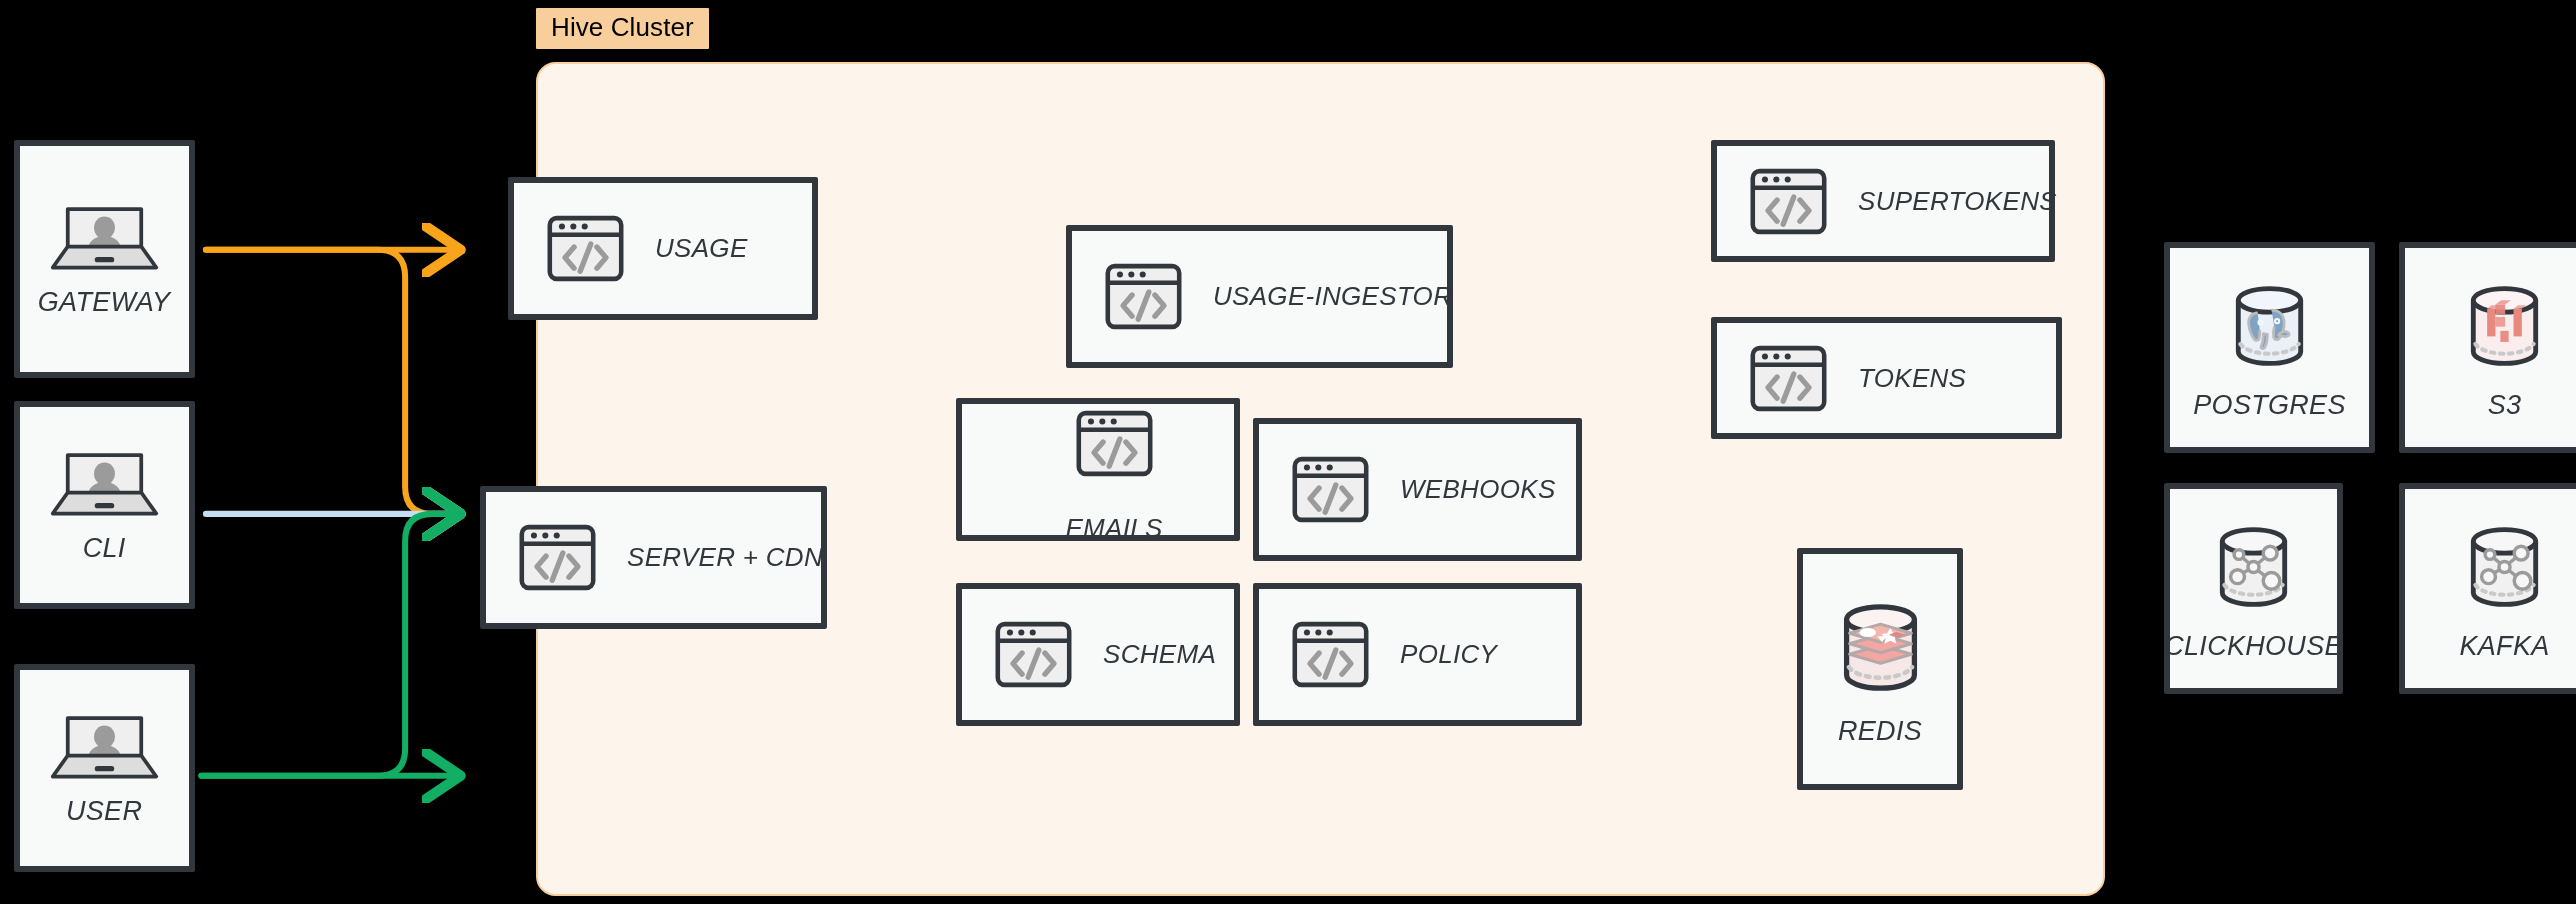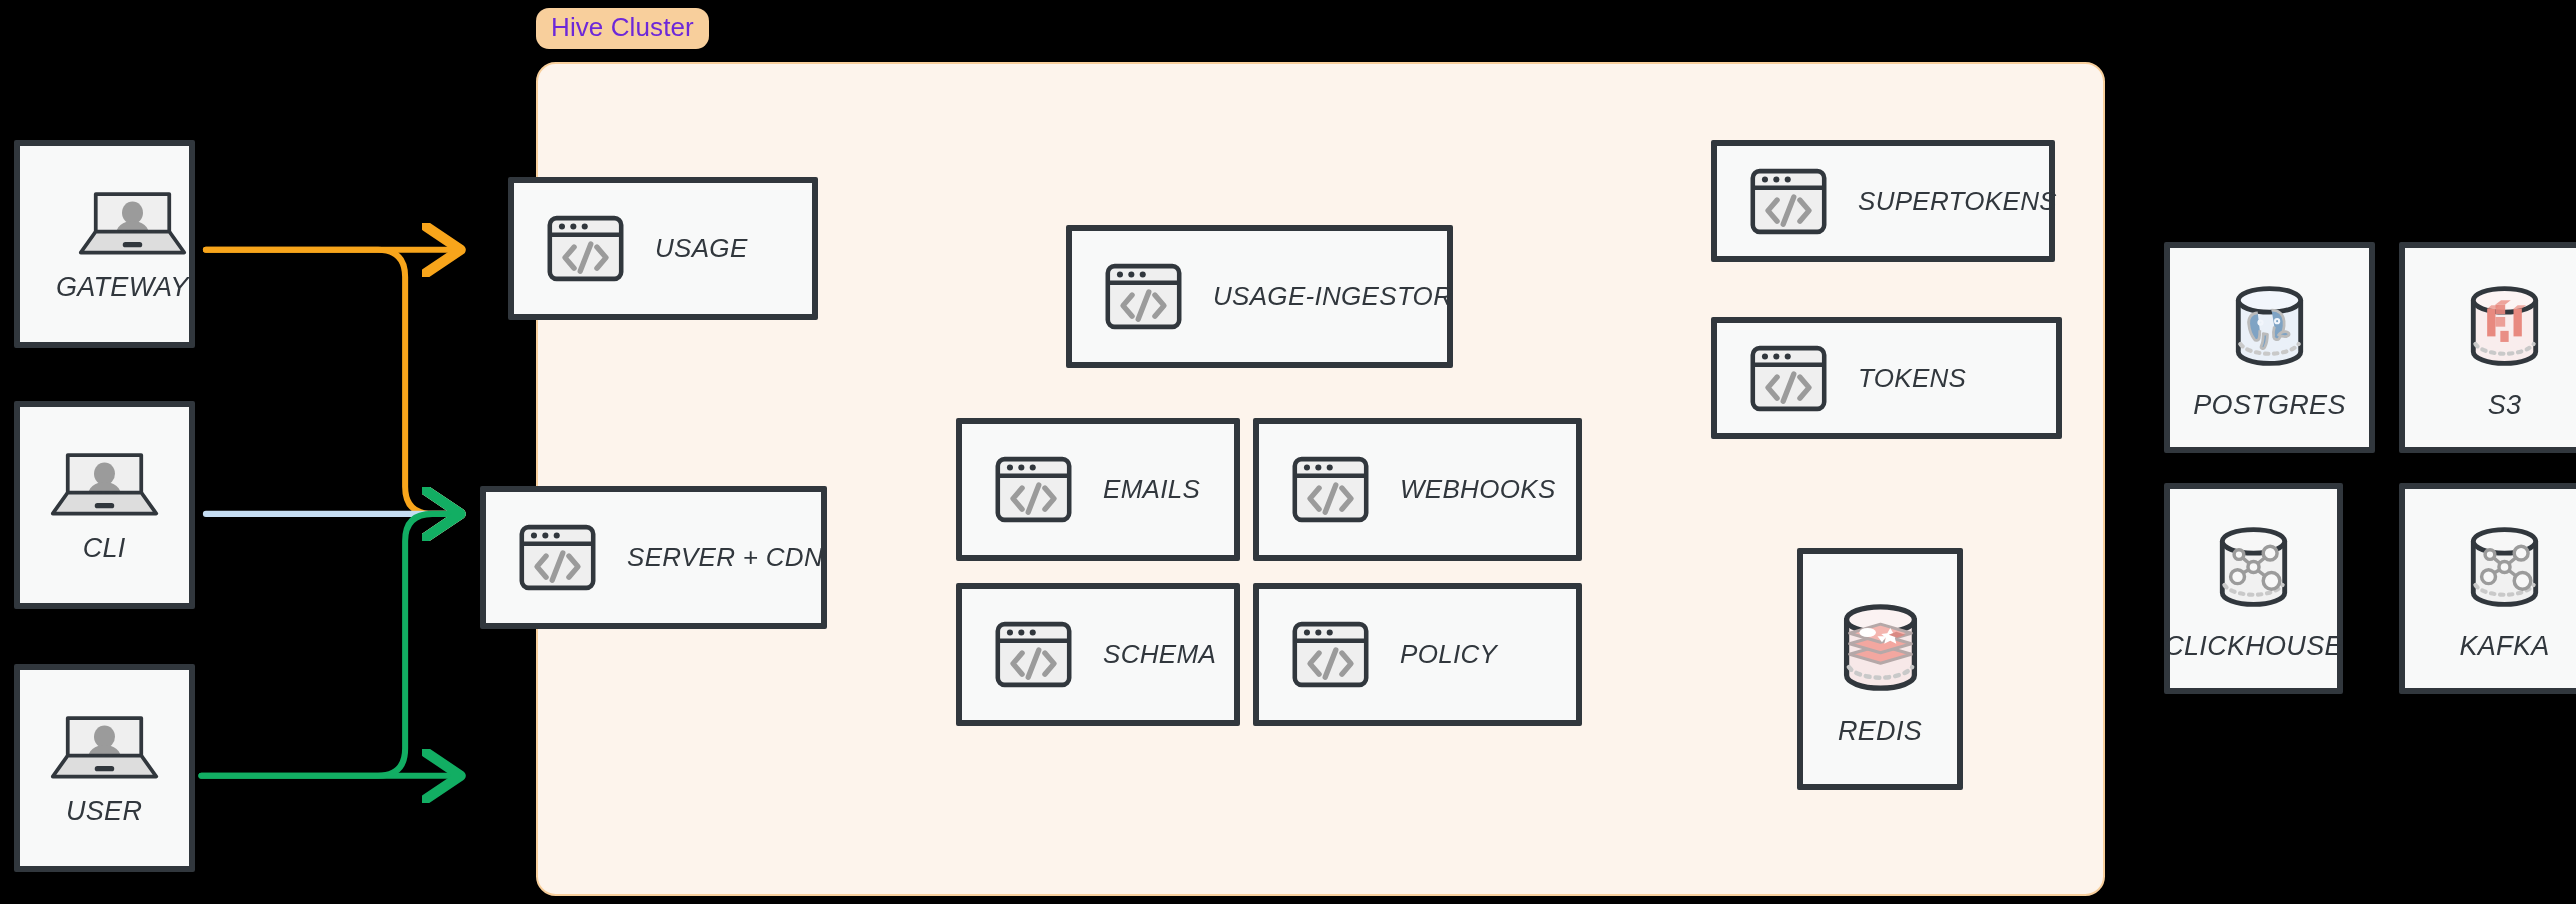--- a/index.html
+++ b/index.html
@@ -10,23 +10,23 @@
   #stage{position:absolute;inset:0;}
 
   
   .cluster-panel{
     position:absolute;left:536px;top:62px;width:1569px;height:834px;
     background:#FDF4EC;border:2.3px solid #F8CF9C;border-radius:19.6px;
     box-sizing:border-box;
   }
   .cluster-tag{
     position:absolute;left:536px;top:7.5px;
-    background:#F8CF9C;border-radius:13px;
+    background:#F8CF9C;border-radius:1px;
     padding:6.8px 15px 8.3px 15px;
-    font-size:26px;color:#6d28d9;line-height:1;letter-spacing:0.1px;
+    font-size:26px;color:#000000;line-height:1;letter-spacing:0.1px;
     white-space:nowrap;
   }
 
   
   .node{
     position:absolute;box-sizing:border-box;
     background:#F8F9F9;border:6px solid #31373D;border-radius:2px;
     display:flex;align-items:center;
   }
   .node.svc{padding-left:32px;gap:30px;}
@@ -64,21 +64,21 @@
 
     <path d="M272,331 L600,331" fill="none" stroke="#F8A51B" stroke-width="8" stroke-linecap="round" marker-end="url(#ar-o)"></path>
     <path d="M272,331 L500,331 Q536,331 536,367 L536,645 Q536,681 572,681 L600,681" fill="none" stroke="#F8A51B" stroke-width="8" stroke-linecap="round" stroke-linejoin="round" marker-end="url(#ar-o)"></path>
 
     <path d="M272,681 L600,681" fill="none" stroke="#C5DDF2" stroke-width="8" stroke-linecap="round" marker-end="url(#ar-b)"></path>
 
     <path d="M266,1028 L600,1028" fill="none" stroke="#12AE63" stroke-width="8" stroke-linecap="round" marker-end="url(#ar-g)"></path>
     <path d="M266,1028 L500,1028 Q536,1028 536,992 L536,717 Q536,681 572,681 L600,681" fill="none" stroke="#12AE63" stroke-width="8" stroke-linecap="round" stroke-linejoin="round" marker-end="url(#ar-g)"></path>
   </svg>
 
-  <div class="node stack" style="left:13.6px;top:140px;width:181px;height:208px;align-items:flex-end;">
+  <div class="node stack" style="left:13.6px;top:140px;width:181px;height:238px;">
     <span>
       <svg width="113" height="75" viewBox="0 0 150 100" aria-hidden="true">
         <path d="M26,12 h98 v58 h-98 z" fill="#EFEFEF" stroke="#31373D" stroke-width="5" stroke-linejoin="round"></path>
         <ellipse cx="75" cy="37" rx="14" ry="15" fill="#9B9B9B"></ellipse>
         <path d="M52,70 c0-15 11-22 23-22 c12,0 23,7 23,22 z" fill="#9B9B9B"></path>
         <path d="M26,62 h98 l20,28 h-138 z" fill="#DDDDDD" stroke="#31373D" stroke-width="5" stroke-linejoin="round"></path>
         <path d="M26,62 h98" stroke="#31373D" stroke-width="3" stroke-dasharray="5 5"></path>
         <rect x="62" y="76" width="26" height="7" rx="3.5" fill="#31373D"></rect>
       </svg>
     </span>
@@ -149,21 +149,21 @@
         <path d="M5,34 h94" stroke="#31373D" stroke-width="6"></path>
         <circle cx="21" cy="23" r="4" fill="#31373D"></circle>
           <circle cx="36" cy="23" r="4" fill="#31373D"></circle>
           <circle cx="51" cy="23" r="4" fill="#31373D"></circle>
         <path d="M37,50 L25,64 L37,78 M67,50 L79,64 L67,78 M59,46 L45,82" fill="none" stroke="#9B9B9B" stroke-width="7" stroke-linecap="round" stroke-linejoin="round"></path>
       </svg>
     </span>
     <span class="label">USAGE-INGESTOR</span>
   </div>
 
-  <div class="node svc" style="left:956px;top:418px;width:284px;height:143px;">
+  <div class="node svc" style="left:956px;top:398px;width:284px;height:143px;flex-direction:column;">
     <span>
       <svg width="79" height="79" viewBox="0 0 104 104" aria-hidden="true">
         <rect x="5" y="12" width="94" height="80" rx="9" fill="#EFEFEF" stroke="#31373D" stroke-width="6"></rect>
         <path d="M5,34 h94" stroke="#31373D" stroke-width="6"></path>
         <circle cx="21" cy="23" r="4" fill="#31373D"></circle>
           <circle cx="36" cy="23" r="4" fill="#31373D"></circle>
           <circle cx="51" cy="23" r="4" fill="#31373D"></circle>
         <path d="M37,50 L25,64 L37,78 M67,50 L79,64 L67,78 M59,46 L45,82" fill="none" stroke="#9B9B9B" stroke-width="7" stroke-linecap="round" stroke-linejoin="round"></path>
       </svg>
     </span>

